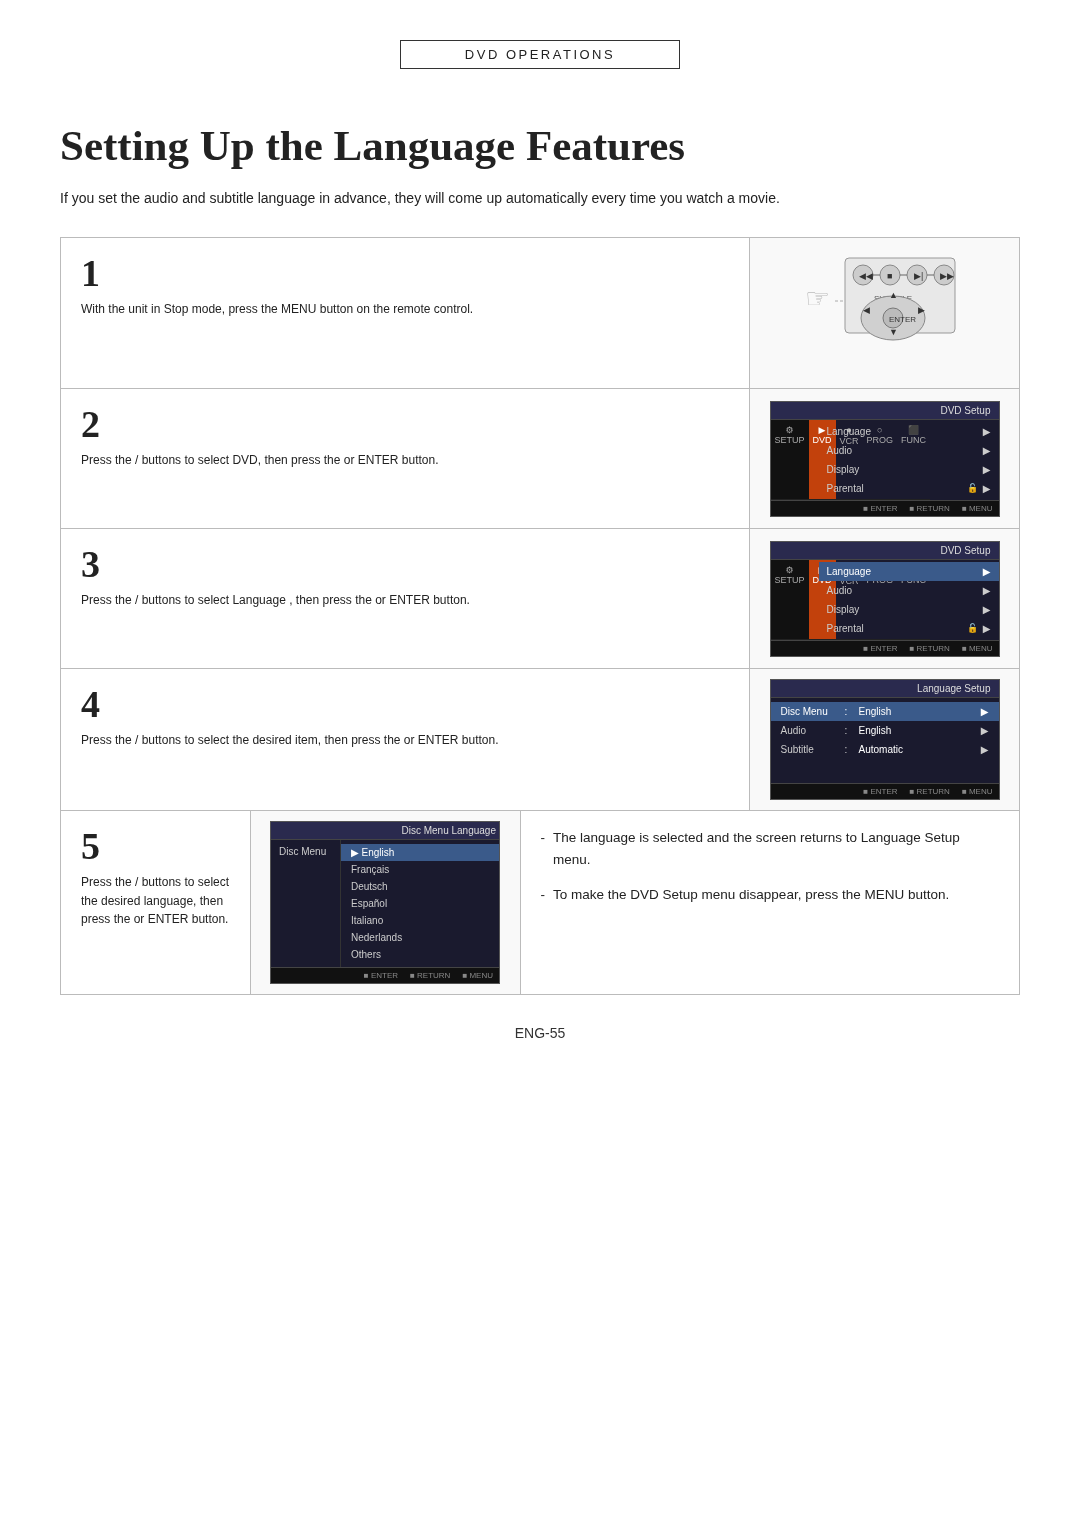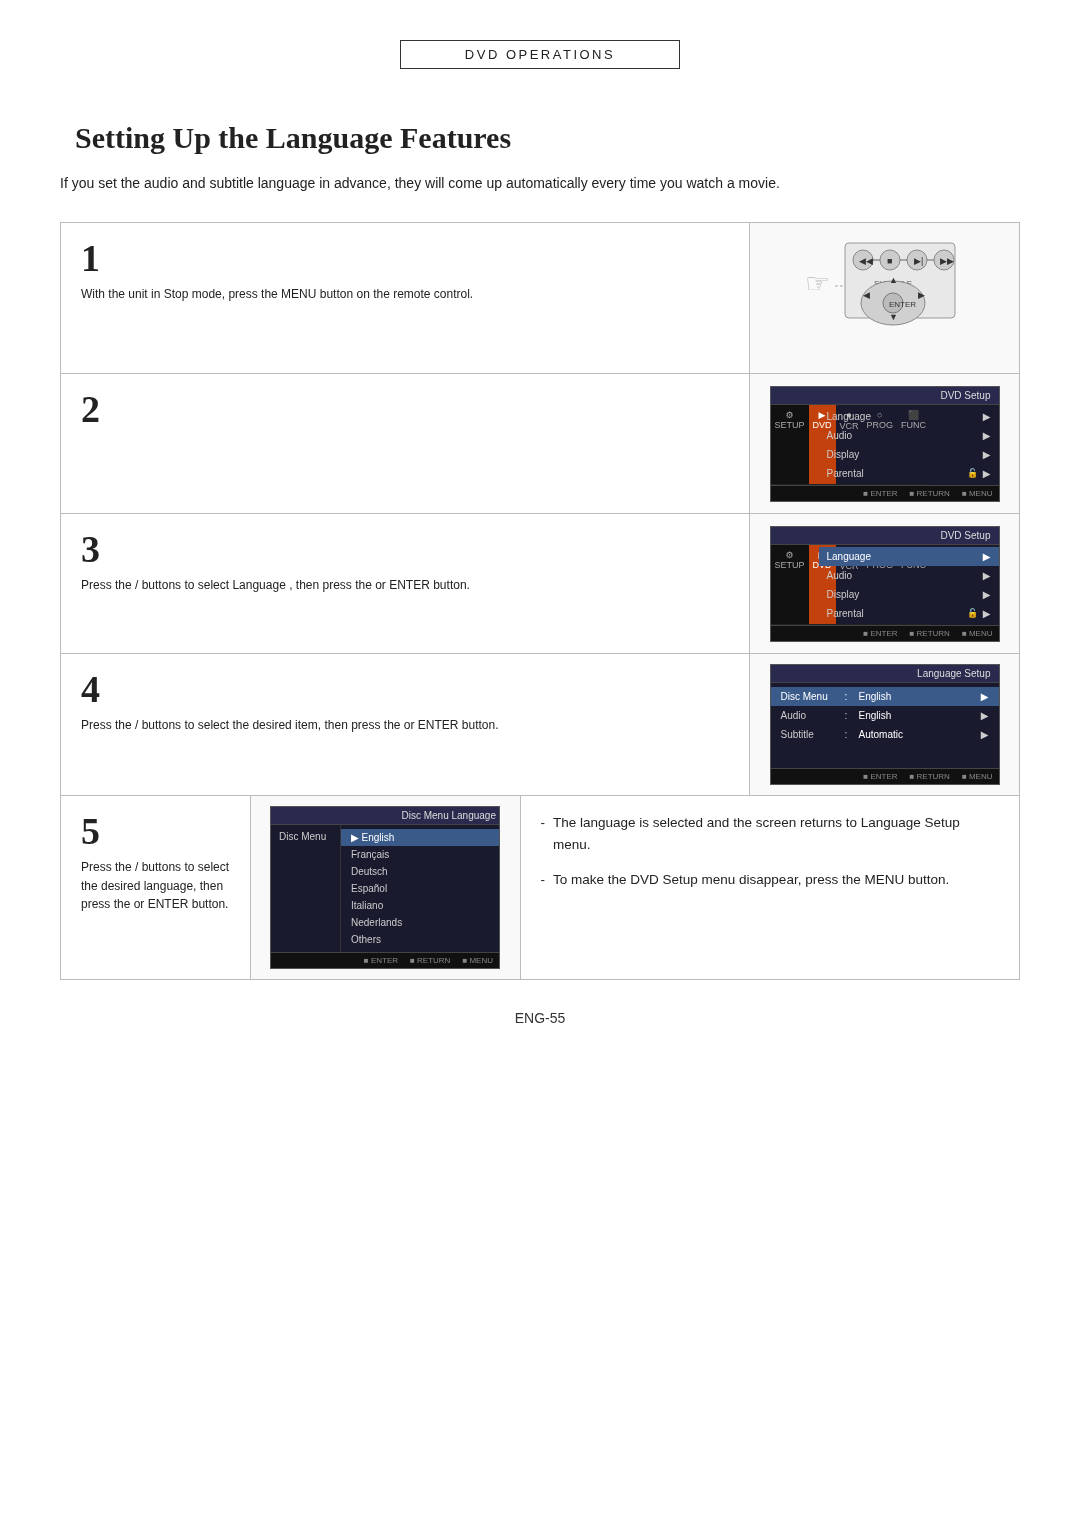--- a/index.html
+++ b/index.html
@@ -25,26 +25,25 @@
       margin-right: auto;
     }
     .header-box span {
       font-size: 13px;
       letter-spacing: 2.5px;
       text-transform: uppercase;
       font-weight: 500;
     }
 
     .page-title {
-      font-size: 30px;
+      font-size: 43px;
       font-weight: bold;
       font-family: Georgia, 'Times New Roman', serif;
       margin-bottom: 18px;
       margin-top: 10px;
-      margin-left: 15px;
     }
 
     .intro-text {
       font-size: 14px;
       line-height: 1.5;
       margin-bottom: 28px;
       max-width: 860px;
     }
 
     .steps-container {
@@ -341,20 +340,21 @@
 
           <line x1="50" y1="48" x2="60" y2="48" stroke="#aaa" stroke-width="1" stroke-dasharray="3,2"></line>
         </svg>
       </div>
     </div>
   </div>
 
   <div class="step-row">
     <div class="step-left">
       <div class="step-number">2</div>
+      <div class="step-text">Press the  /   buttons to select DVD, then press the  or ENTER button.</div>
     </div>
     <div class="step-right">
 
       <div class="dvd-menu">
         <div class="dvd-menu-title">DVD Setup</div>
         <div class="dvd-menu-body">
           <div class="dvd-menu-sidebar">
             <div class="dvd-menu-sidebar-item">⚙ SETUP</div>
             <div class="dvd-menu-sidebar-item active">▶ DVD</div>
             <div class="dvd-menu-sidebar-item">⏺ VCR</div>

